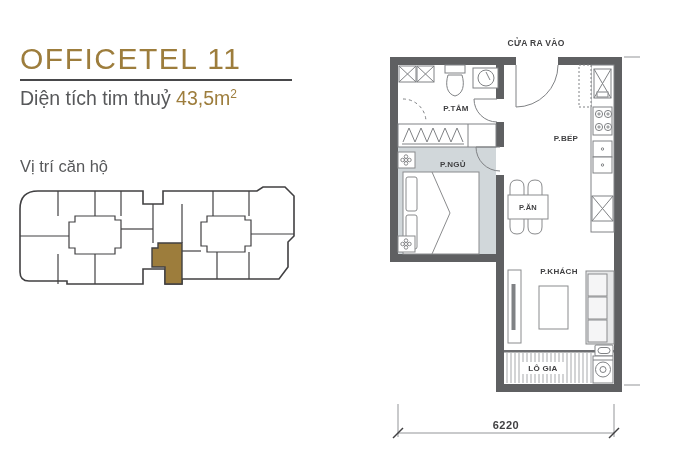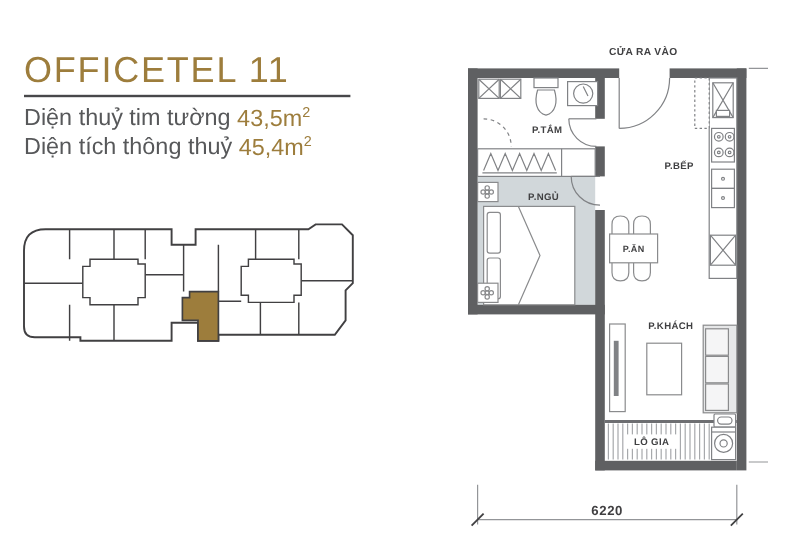--- a/index.html
+++ b/index.html
@@ -22,28 +22,25 @@
 </style>
 </head>
 <body>
 
 <div class="canvas">
 
   <div class="title">OFFICETEL 11</div>
   <div class="rule"></div>
 
   <div class="area-line" style="top:86px;">
-    <span>Diện thuỷ tim tường</span>
+    <span>Diện tích tim thuỷ</span>
     <span class="val"><span>43,5m</span><sup>2</sup></span>
   </div>
-  <div class="area-line" style="top:110px;">
-    <span>Diện tích thông thuỷ</span>
-    <span class="val"><span>45,4m</span><sup>2</sup></span>
-  </div>
-
+
+  <div class="loc-label">Vị trí căn hộ</div>
 
   <svg class="bldg" width="280" height="118" viewBox="0 0 280 118">
     <g stroke="#414042" fill="#ffffff" stroke-linejoin="miter">
       <path stroke-width="1.6" d="M21 7 H126 V20 H146 V7 H240 L246 3 H268 L277 12 V52 L271 58 V83 L262 95 H165 V100 H148 V85 H126 V100 H50 V97 H12 Q3 97 3 88 V25 Q3 7 21 7 Z"></path>
       <g stroke-width="1.2" fill="none">
         <path d="M41 7 V32"></path>
           <path d="M78 7 V32"></path>
           <path d="M104 7 V32"></path>
         <path d="M3 52 H52"></path>
           <path d="M41 70 V100"></path>

